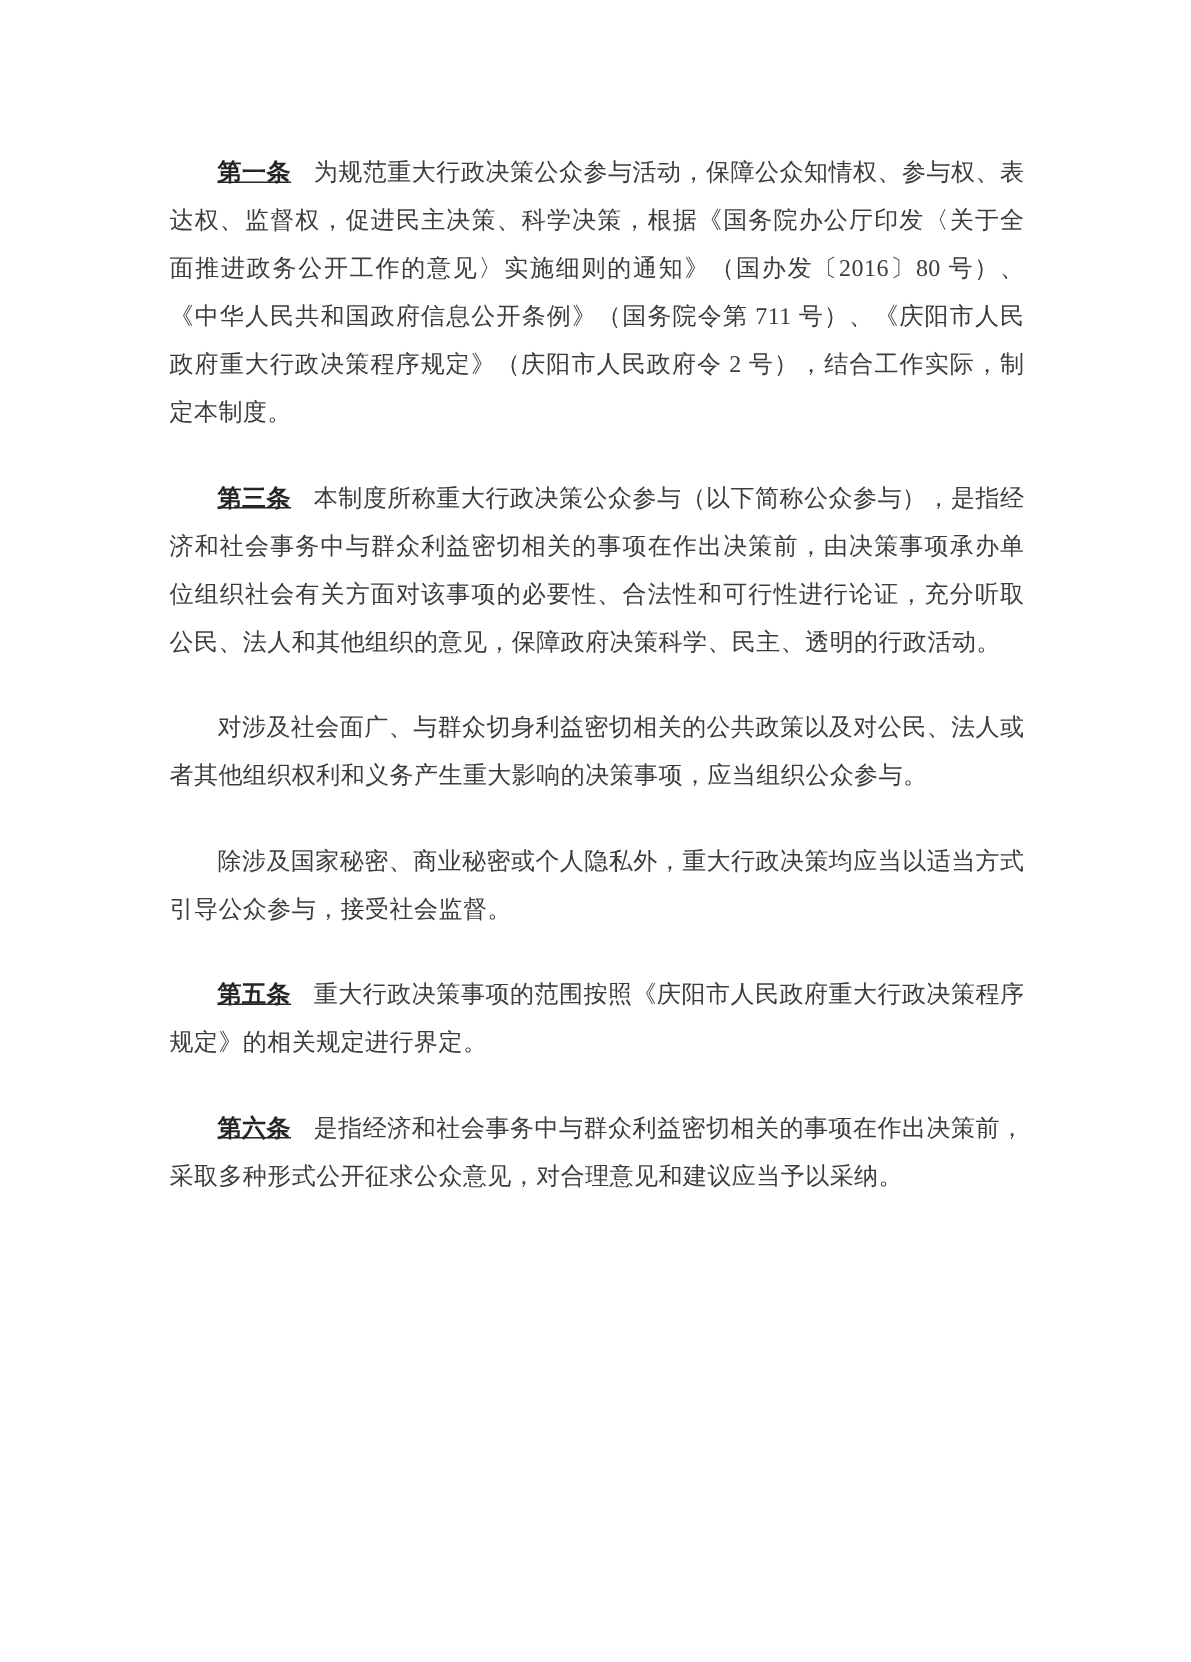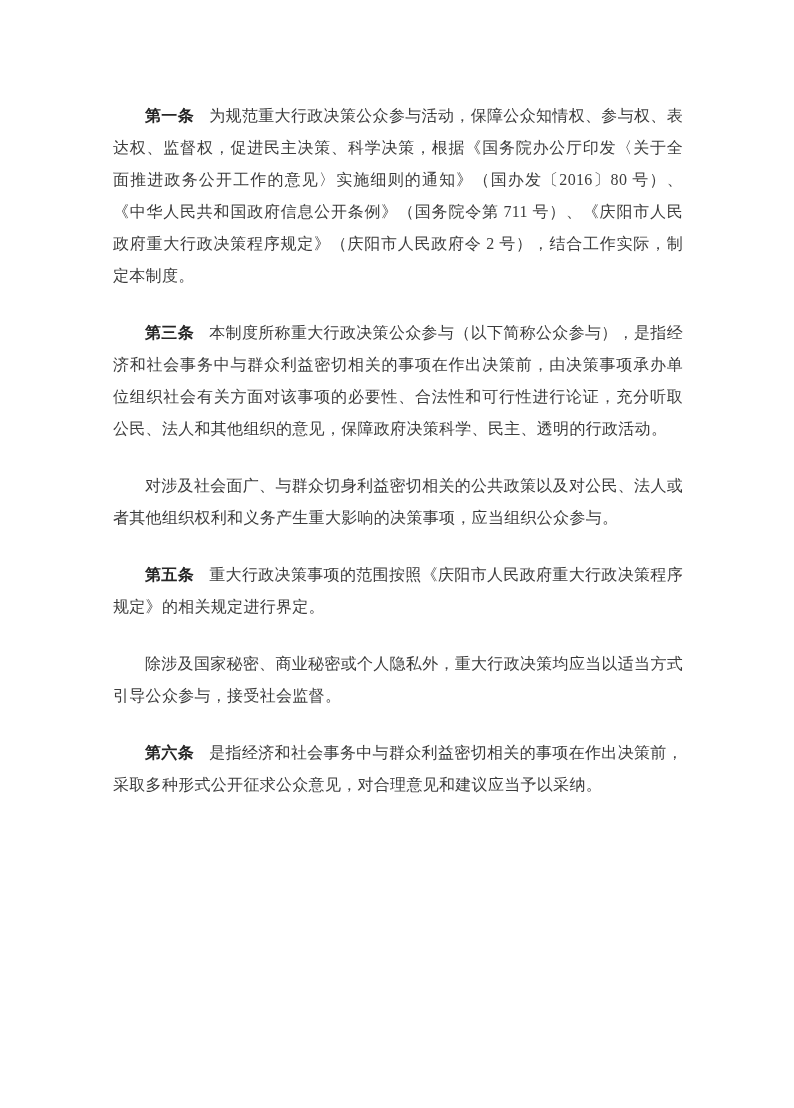--- a/index.html
+++ b/index.html
@@ -37,34 +37,35 @@
     letter-spacing: 0.3px;
     color: #3c3c3c;
     text-align: justify;
     text-indent: 2em;
   }
   .para .label {
     font-family: "Liberation Sans", sans-serif;
     font-weight: 700;
     color: #262626;
     margin-right: 0.95em;
+    text-decoration: underline;
   }
 </style>
 </head>
 <body>
 
 <div class="page">
   <div class="content" id="paragraphs">
   <p class="para"><span class="label">第一条</span><span class="text">为规范重大行政决策公众参与活动，保障公众知情权、参与权、表达权、监督权，促进民主决策、科学决策，根据《国务院办公厅印发〈关于全面推进政务公开工作的意见〉实施细则的通知》（国办发〔2016〕80 号）、《中华人民共和国政府信息公开条例》（国务院令第 711 号）、《庆阳市人民政府重大行政决策程序规定》（庆阳市人民政府令 2 号），结合工作实际，制定本制度。</span></p>
 
 
   <p class="para"><span class="label">第三条</span><span class="text">本制度所称重大行政决策公众参与（以下简称公众参与），是指经济和社会事务中与群众利益密切相关的事项在作出决策前，由决策事项承办单位组织社会有关方面对该事项的必要性、合法性和可行性进行论证，充分听取公民、法人和其他组织的意见，保障政府决策科学、民主、透明的行政活动。</span></p>
 
 
   <p class="para"><span class="text">对涉及社会面广、与群众切身利益密切相关的公共政策以及对公民、法人或者其他组织权利和义务产生重大影响的决策事项，应当组织公众参与。</span></p>
 
+  <p class="para"><span class="text">除涉及国家秘密、商业秘密或个人隐私外，重大行政决策均应当以适当方式引导公众参与，接受社会监督。</span></p>
+
   <p class="para"><span class="label">第五条</span><span class="text">重大行政决策事项的范围按照《庆阳市人民政府重大行政决策程序规定》的相关规定进行界定。</span></p>
-
-  <p class="para"><span class="text">除涉及国家秘密、商业秘密或个人隐私外，重大行政决策均应当以适当方式引导公众参与，接受社会监督。</span></p>
 
   <p class="para"><span class="label">第六条</span><span class="text">是指经济和社会事务中与群众利益密切相关的事项在作出决策前，采取多种形式公开征求公众意见，对合理意见和建议应当予以采纳。</span></p>
 </div>
 </div>
 
 </body></html>

